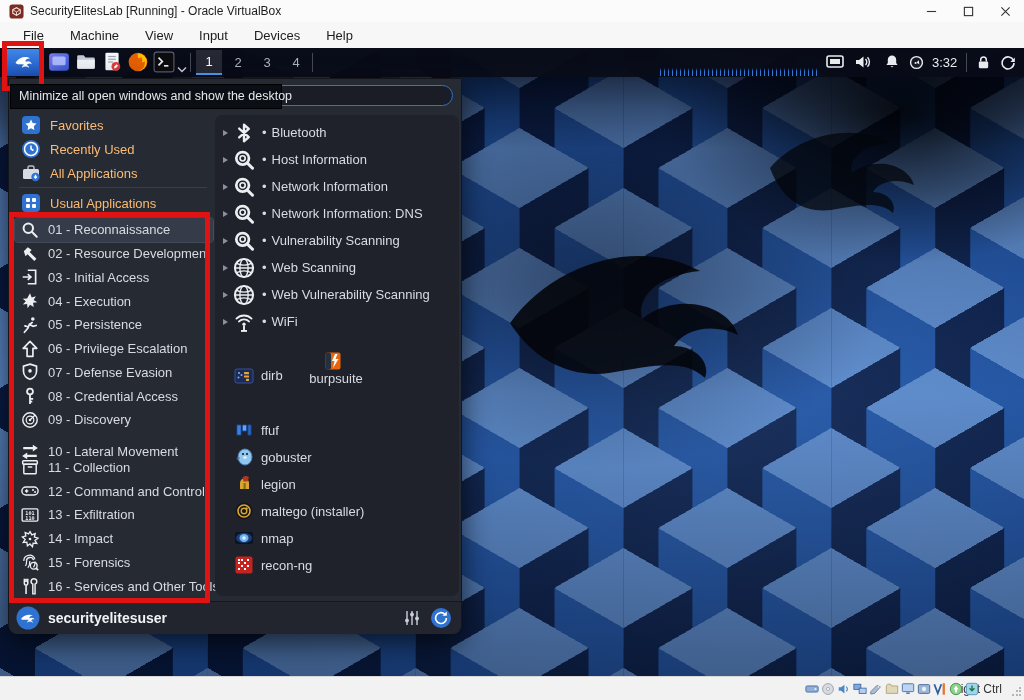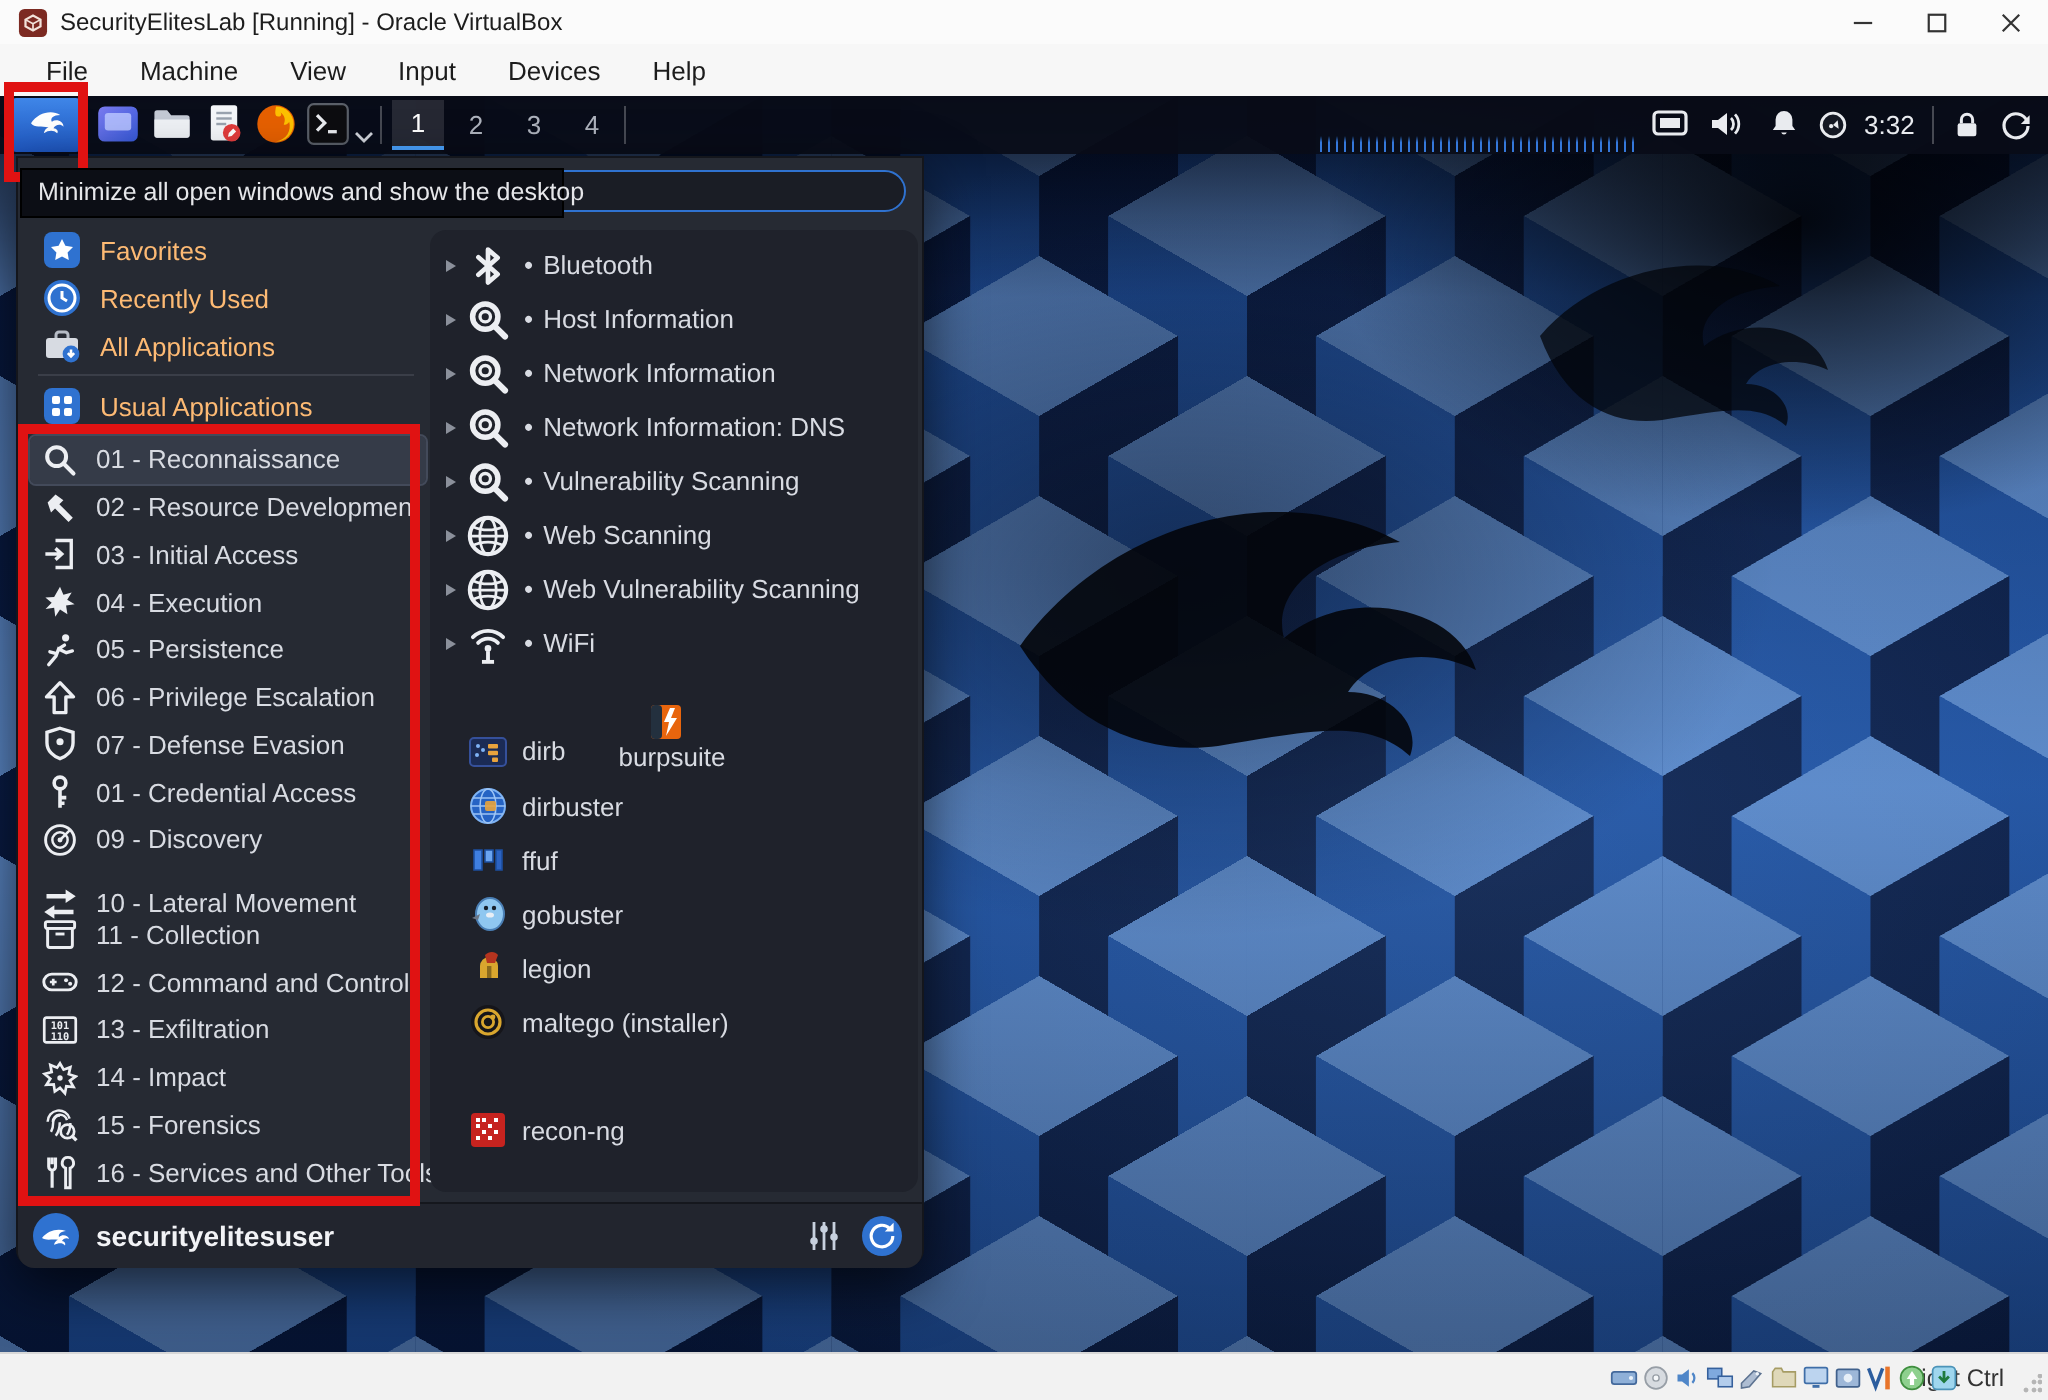--- a/index.html
+++ b/index.html
@@ -323,21 +323,21 @@
             <path d="M8 1l5.8 1.8v4.6c0 3.8-3.2 6.3-5.8 7.1-2.6-.8-5.8-3.3-5.8-7.1V2.8z" fill="none" stroke="#eceef2" stroke-width="1.5"></path>
             <circle cx="8" cy="7" r="1.6" fill="#eceef2"></circle>
           </svg></span>
         <span>07 - Defense Evasion</span>
       </div>
       <div class="cat-row" style="top: 305.25px;">
         <span class="ic"><svg viewBox="0 0 16 16">
             <circle cx="8" cy="4" r="2.6" fill="none" stroke="#eceef2" stroke-width="1.6"></circle>
             <path d="M8 6.6V15M8 10.5h2.8M8 13h2" stroke="#eceef2" stroke-width="1.6" fill="none"></path>
           </svg></span>
-        <span>01 - Credential Access</span>
+        <span>08 - Credential Access</span>
       </div>
       <div class="cat-row" style="top: 329px;">
         <span class="ic"><svg viewBox="0 0 16 16">
             <circle cx="8" cy="8" r="6.4" fill="none" stroke="#eceef2" stroke-width="1.3"></circle>
             <circle cx="8" cy="8" r="3.4" fill="none" stroke="#eceef2" stroke-width="1.1"></circle>
             <circle cx="8" cy="8" r="1.1" fill="#eceef2"></circle>
             <line x1="8" y1="8" x2="12.5" y2="3.5" stroke="#eceef2" stroke-width="1.1"></line>
           </svg></span>
         <span>09 - Discovery</span>
       </div>
@@ -511,32 +511,20 @@
               <rect x="12" y="12.8" width="3" height="2.2" rx=".5"></rect>
             </g>
             <g fill="#7fb3f5">
               <circle cx="5" cy="7" r="1"></circle>
               <circle cx="7.5" cy="9" r="1"></circle>
               <circle cx="4.5" cy="11.5" r="1"></circle>
             </g>
           </svg></span>
         <span>dirb</span>
       </div>
-      <div class="entry-row" style="top: 274.5px;">
-        <span class="arrowbox"></span>
-        <span class="ic app"><svg viewBox="0 0 20 20">
-            <circle cx="10" cy="10" r="8.5" fill="#2563c4" stroke="#7db2f3"></circle>
-            <g stroke="#9cc4f5" stroke-width=".8" fill="none">
-              <ellipse cx="10" cy="10" rx="4" ry="8.5"></ellipse>
-              <path d="M1.5 10h17M2.6 6h14.8M2.6 14h14.8"></path>
-            </g>
-            <rect x="8.5" y="7.5" width="5.5" height="5" fill="#e8a33d" rx="1" opacity=".9"></rect>
-          </svg></span>
-        <span>dirbuster</span>
-      </div>
       <div class="entry-row" style="top: 301.55px;">
         <span class="arrowbox"></span>
         <span class="ic app"><svg viewBox="0 0 20 20">
             <g stroke="#1c4fa0" stroke-width=".8">
               <path d="M3 5h4v10H3z" fill="#3f7fe0"></path>
               <path d="M8.5 5h4v6h-4z" fill="#6aa4f0"></path>
               <path d="M14 5h3v10h-3z" fill="#2c63c2"></path>
             </g>
           </svg></span>
         <span>ffuf</span>
@@ -563,20 +551,30 @@
       </div>
       <div class="entry-row" style="top: 382.7px;">
         <span class="arrowbox"></span>
         <span class="ic app"><svg viewBox="0 0 20 20">
             <circle cx="10" cy="10" r="8.5" fill="#15151a"></circle>
             <circle cx="10" cy="10" r="6" fill="none" stroke="#d9a62e" stroke-width="1.6"></circle>
             <circle cx="10" cy="10" r="2.8" fill="none" stroke="#d9a62e" stroke-width="1.4"></circle>
             <circle cx="12.5" cy="7.5" r="1.2" fill="#d9a62e"></circle>
           </svg></span>
         <span>maltego (installer)</span>
+      </div>
+      <div class="entry-row" style="top: 409.75px;">
+        <span class="arrowbox"></span>
+        <span class="ic app"><svg viewBox="0 0 20 20">
+            <rect x="1" y="4" width="18" height="12" rx="2" fill="#0a1426"></rect>
+            <ellipse cx="10" cy="10" rx="8" ry="5" fill="#1c3f78"></ellipse>
+            <ellipse cx="10" cy="10" rx="4.5" ry="4" fill="#6fb3f0"></ellipse>
+            <circle cx="10" cy="10" r="1.8" fill="#dff0ff"></circle>
+          </svg></span>
+        <span>nmap</span>
       </div>
       <div class="entry-row" style="top: 436.8px;">
         <span class="arrowbox"></span>
         <span class="ic app"><svg viewBox="0 0 20 20">
             <rect x="1.5" y="1.5" width="17" height="17" rx="2" fill="#c6231f"></rect>
             <g fill="#fff">
               <rect x="4" y="4" width="2" height="2"></rect>
               <rect x="7" y="4" width="2" height="2"></rect>
               <rect x="13" y="4" width="2" height="2"></rect>
               <rect x="4" y="7" width="2" height="2"></rect>

